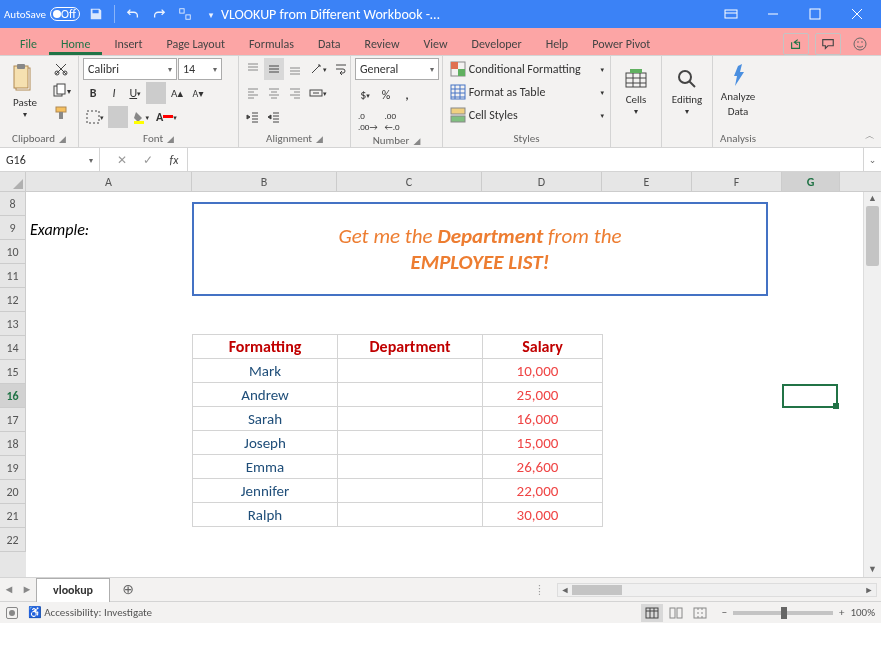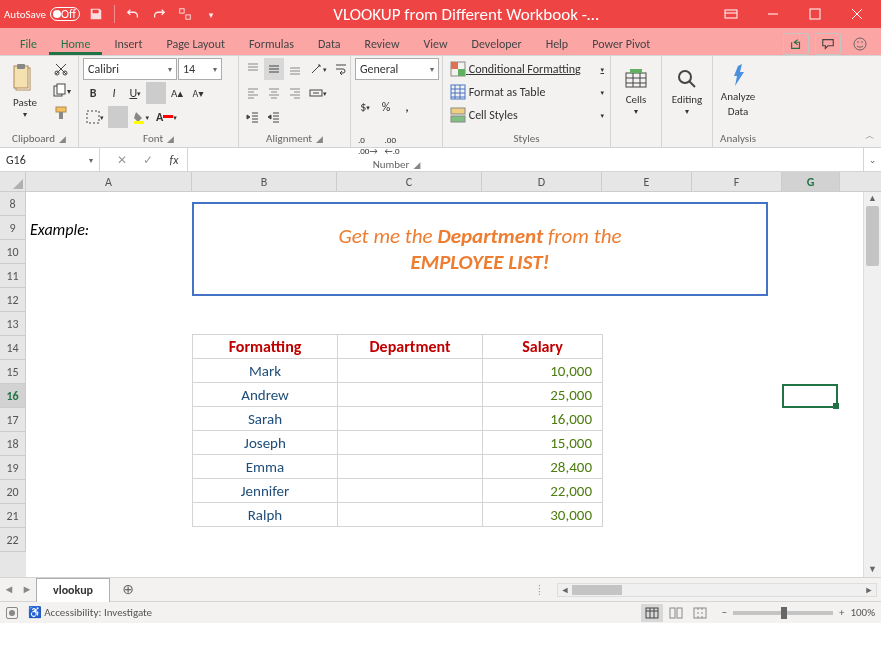--- a/index.html
+++ b/index.html
@@ -1,27 +1,27 @@
 <!DOCTYPE html>
 <html><head>
 <meta charset="utf-8">
 <style>
 * { box-sizing: border-box; margin: 0; padding: 0; font-family: "Segoe UI", Calibri, sans-serif; }
 body { background: #fff; width: 881px; height: 663px; overflow: hidden; font-size: 12px; color: #333; }
 
 
-.titlebar { background: #ef4444; height: 28px; display: flex; align-items: center; color: #fff; padding: 0 4px; }
+.titlebar { background: #3b82f6; height: 28px; display: flex; align-items: center; color: #fff; padding: 0 4px; }
 .titlebar .left { display: flex; align-items: center; gap: 6px; }
 .titlebar .autosave { display: flex; align-items: center; gap: 4px; font-size: 11px; }
 .toggle { width: 30px; height: 14px; border: 1px solid #fff; border-radius: 8px; position: relative; display: inline-flex; align-items: center; }
 .toggle::before { content: ""; width: 8px; height: 8px; background: #fff; border-radius: 50%; margin-left: 2px; }
 .toggle .offtxt { font-size: 12px; color: #fff; position: absolute; right: 3px; }
 .qat-btn { width: 20px; height: 20px; display: inline-flex; align-items: center; justify-content: center; color: #fff; opacity: .9; }
 .qat-sep { width: 1px; height: 18px; background: rgba(255,255,255,.4); margin: 0 2px; }
-.titlebar .title { flex: 1; text-align: center; font-size: 17px; white-space: nowrap; overflow: hidden; }
+.titlebar .title { flex: 1; text-align: left; font-size: 14px; white-space: nowrap; overflow: hidden; }
 .titlebar .right { display: flex; align-items: center; gap: 2px; }
 .win-btn { width: 40px; height: 28px; display: flex; align-items: center; justify-content: center; color: #fff; }
 
 
 .tabs { height: 28px; background: #fca5a5; display: flex; align-items: flex-end; padding: 0 8px; border-bottom: 1px solid #d4d4d4; }
 .tab { padding: 6px 12px 4px; font-size: 12px; color: #444; cursor: pointer; }
 .tab.file { color: #217346; font-weight: 400; }
 .tab.active { color: #217346; border-bottom: 3px solid #217346; padding-bottom: 1px; }
 .tabs .spacer { flex: 1; }
 .tab-icon { width: 26px; height: 22px; border: 1px solid #c4c4c4; border-radius: 2px; display: flex; align-items: center; justify-content: center; margin-left: 6px; color: #217346; }
@@ -75,21 +75,21 @@
 .textbox .line1 b { font-weight: 700; }
 
 
 .example { position: absolute; left: 4px; top: 28px; font-style: italic; font-size: 16px; color: #000; }
 
 
 .datatable { position: absolute; left: 166px; top: 142px; border-collapse: collapse; }
 .datatable th, .datatable td { border: 1px solid #d4d4d4; height: 24px; font-size: 15px; text-align: center; }
 .datatable th { color: #c00000; font-weight: 700; font-size: 16px; }
 .datatable td.name { color: #1f4e79; }
-.datatable td.sal { color: #4d7c0f; padding-right: 10px; text-align: right; }
+.datatable td.sal { color: #ef4444; padding-right: 10px; text-align: center; }
 .col-emp { width: 145px; }
 .col-dept { width: 145px; }
 .col-sal { width: 120px; }
 
 
 .activecell { position: absolute; border: 2px solid #217346; background: transparent; }
 .activecell::after { content: ""; position: absolute; right: -3px; bottom: -3px; width: 6px; height: 6px; background: #217346; }
 
 
 .sheetbar { height: 24px; border-top: 1px solid #d4d4d4; background: #f3f2f1; display: flex; align-items: center; }
@@ -380,21 +380,21 @@
           </div>
       </div>
     </div>
     <div class="label">
         <span>Alignment</span>
         <span class="dlaunch">◢</span>
       </div>
   </div>
 
   <div class="group" style="width:92px;">
-    <div class="body" style="flex-direction:column; gap:16px;">
+    <div class="body" style="flex-direction:column; gap:4px;">
       <div class="combo" style="width:84px;">
           <span>General</span>
           <span class="arrow">▾</span>
         </div>
       <div class="row">
         <div class="rbtn">$<span style="font-size:7px;">▾</span></div>
         <div class="rbtn">%</div>
         <div class="rbtn">
             <b>,</b>
           </div>
@@ -405,21 +405,21 @@
       </div>
     </div>
     <div class="label">
         <span>Number</span>
         <span class="dlaunch">◢</span>
       </div>
   </div>
 
   <div class="group" style="width:168px;">
     <div class="body" style="flex-direction:column; gap:1px;">
-      <div class="rbtn" style="width:160px; justify-content:flex-start;text-decoration:underline;"><svg width="16" height="16" viewBox="0 0 16 16">
+      <div class="rbtn" style="width:160px; justify-content:flex-start;"><svg width="16" height="16" viewBox="0 0 16 16">
             <rect x="1" y="1" width="14" height="14" fill="none" stroke="#888"></rect>
             <rect x="1" y="1" width="7" height="7" fill="#e07050"></rect>
             <rect x="8" y="8" width="7" height="7" fill="#60b060"></rect>
           </svg>&nbsp;<span>Conditional Formatting</span><span style="font-size:7px;margin-left:auto;">▾</span></div>
       <div class="rbtn" style="width:160px; justify-content:flex-start;"><svg width="16" height="16" viewBox="0 0 16 16">
             <rect x="1" y="1" width="14" height="14" fill="none" stroke="#4472c4"></rect>
             <path d="M1 5h14M1 9h14M1 13h14M5 1v14M10 1v14" stroke="#4472c4"></path>
           </svg>&nbsp;<span>Format as Table</span><span style="font-size:7px;margin-left:auto;">▾</span></div>
       <div class="rbtn" style="width:160px; justify-content:center;"><svg width="16" height="16" viewBox="0 0 16 16">
             <rect x="1" y="1" width="14" height="6" fill="#f0d080" stroke="#888"></rect>
@@ -549,21 +549,21 @@
             <td class="sal">16,000</td>
           </tr>
       <tr>
             <td class="name">Joseph</td>
             <td></td>
             <td class="sal">15,000</td>
           </tr>
       <tr>
             <td class="name">Emma</td>
             <td></td>
-            <td class="sal">28,400</td>
+            <td class="sal">26,600</td>
           </tr>
       <tr>
             <td class="name">Jennifer</td>
             <td></td>
             <td class="sal">22,000</td>
           </tr>
       <tr>
             <td class="name">Ralph</td>
             <td></td>
             <td class="sal">30,000</td>

